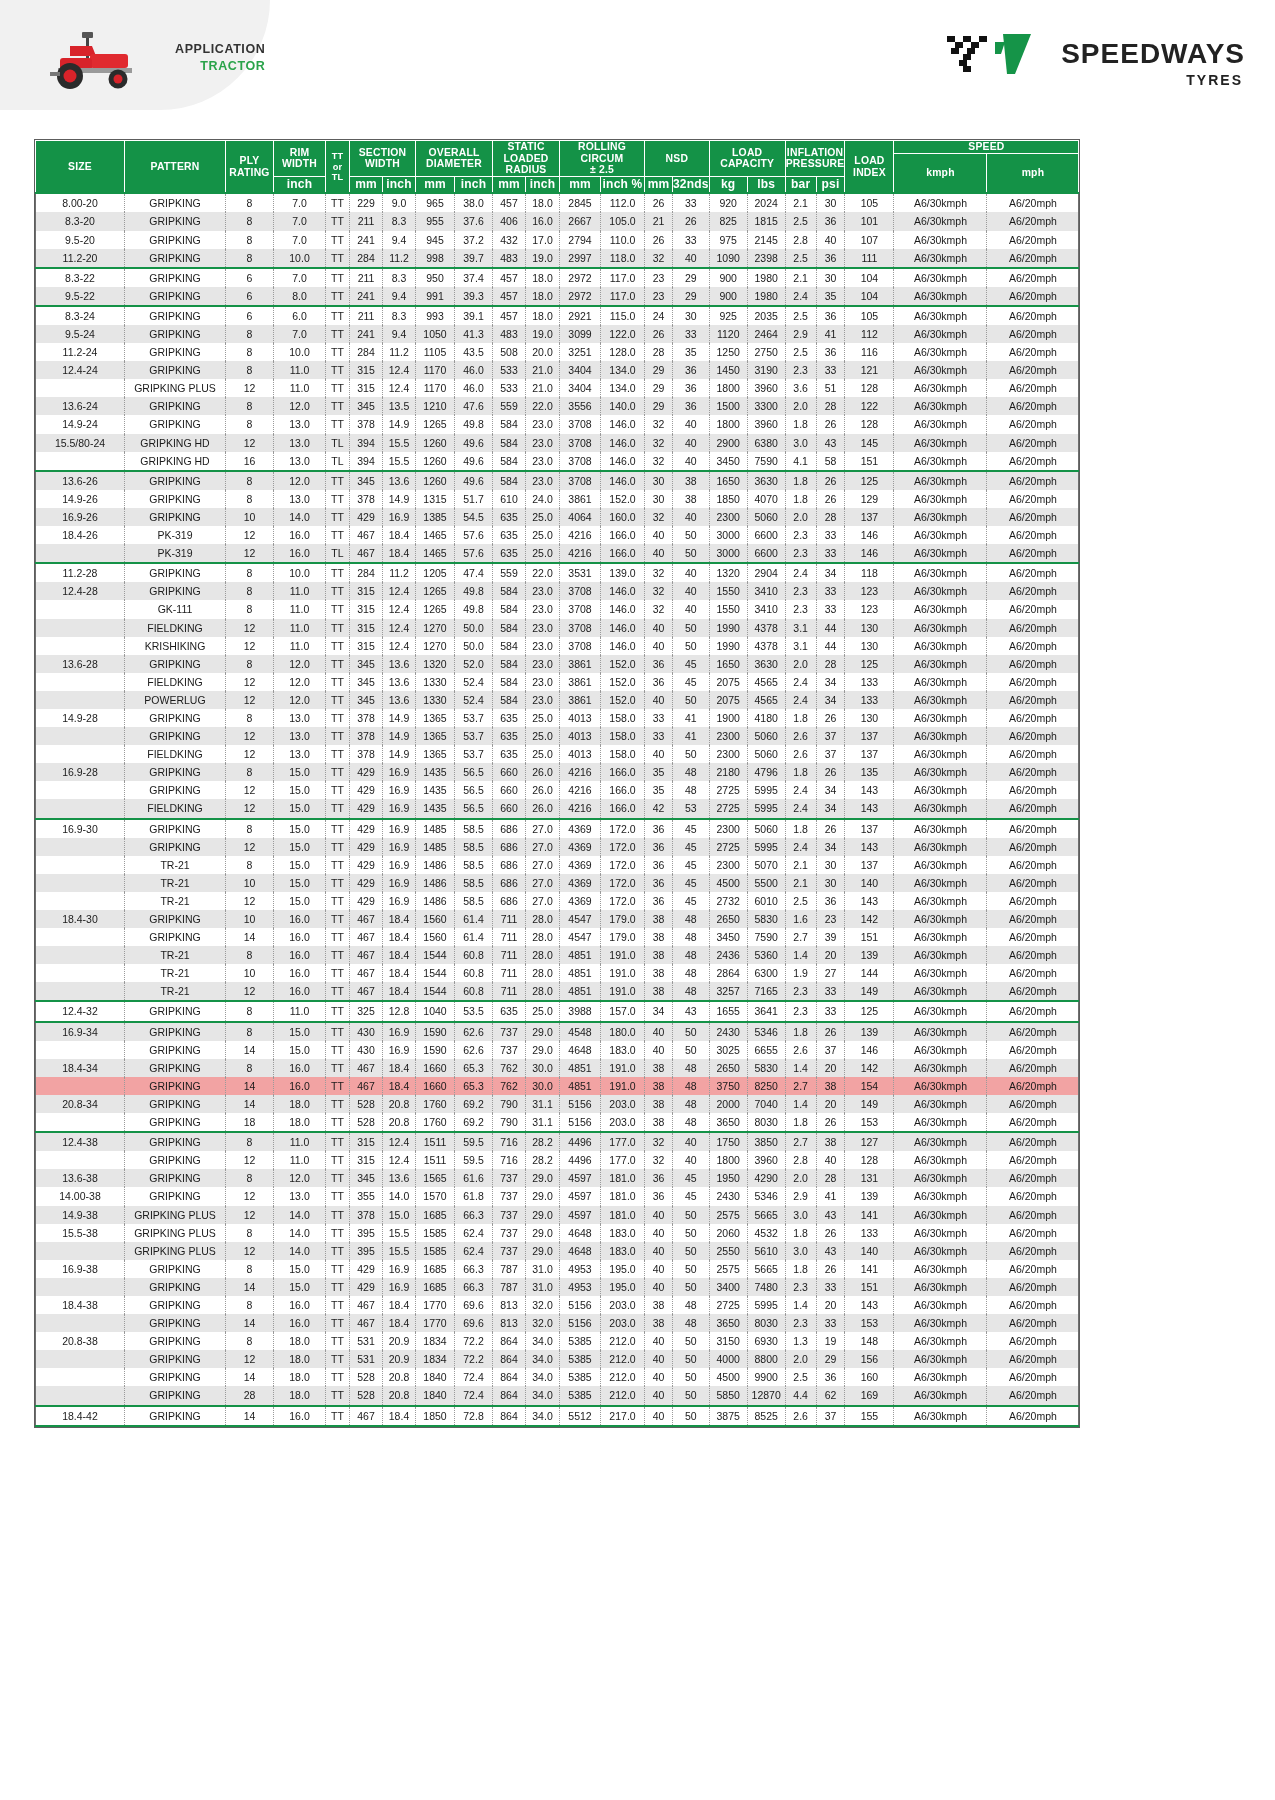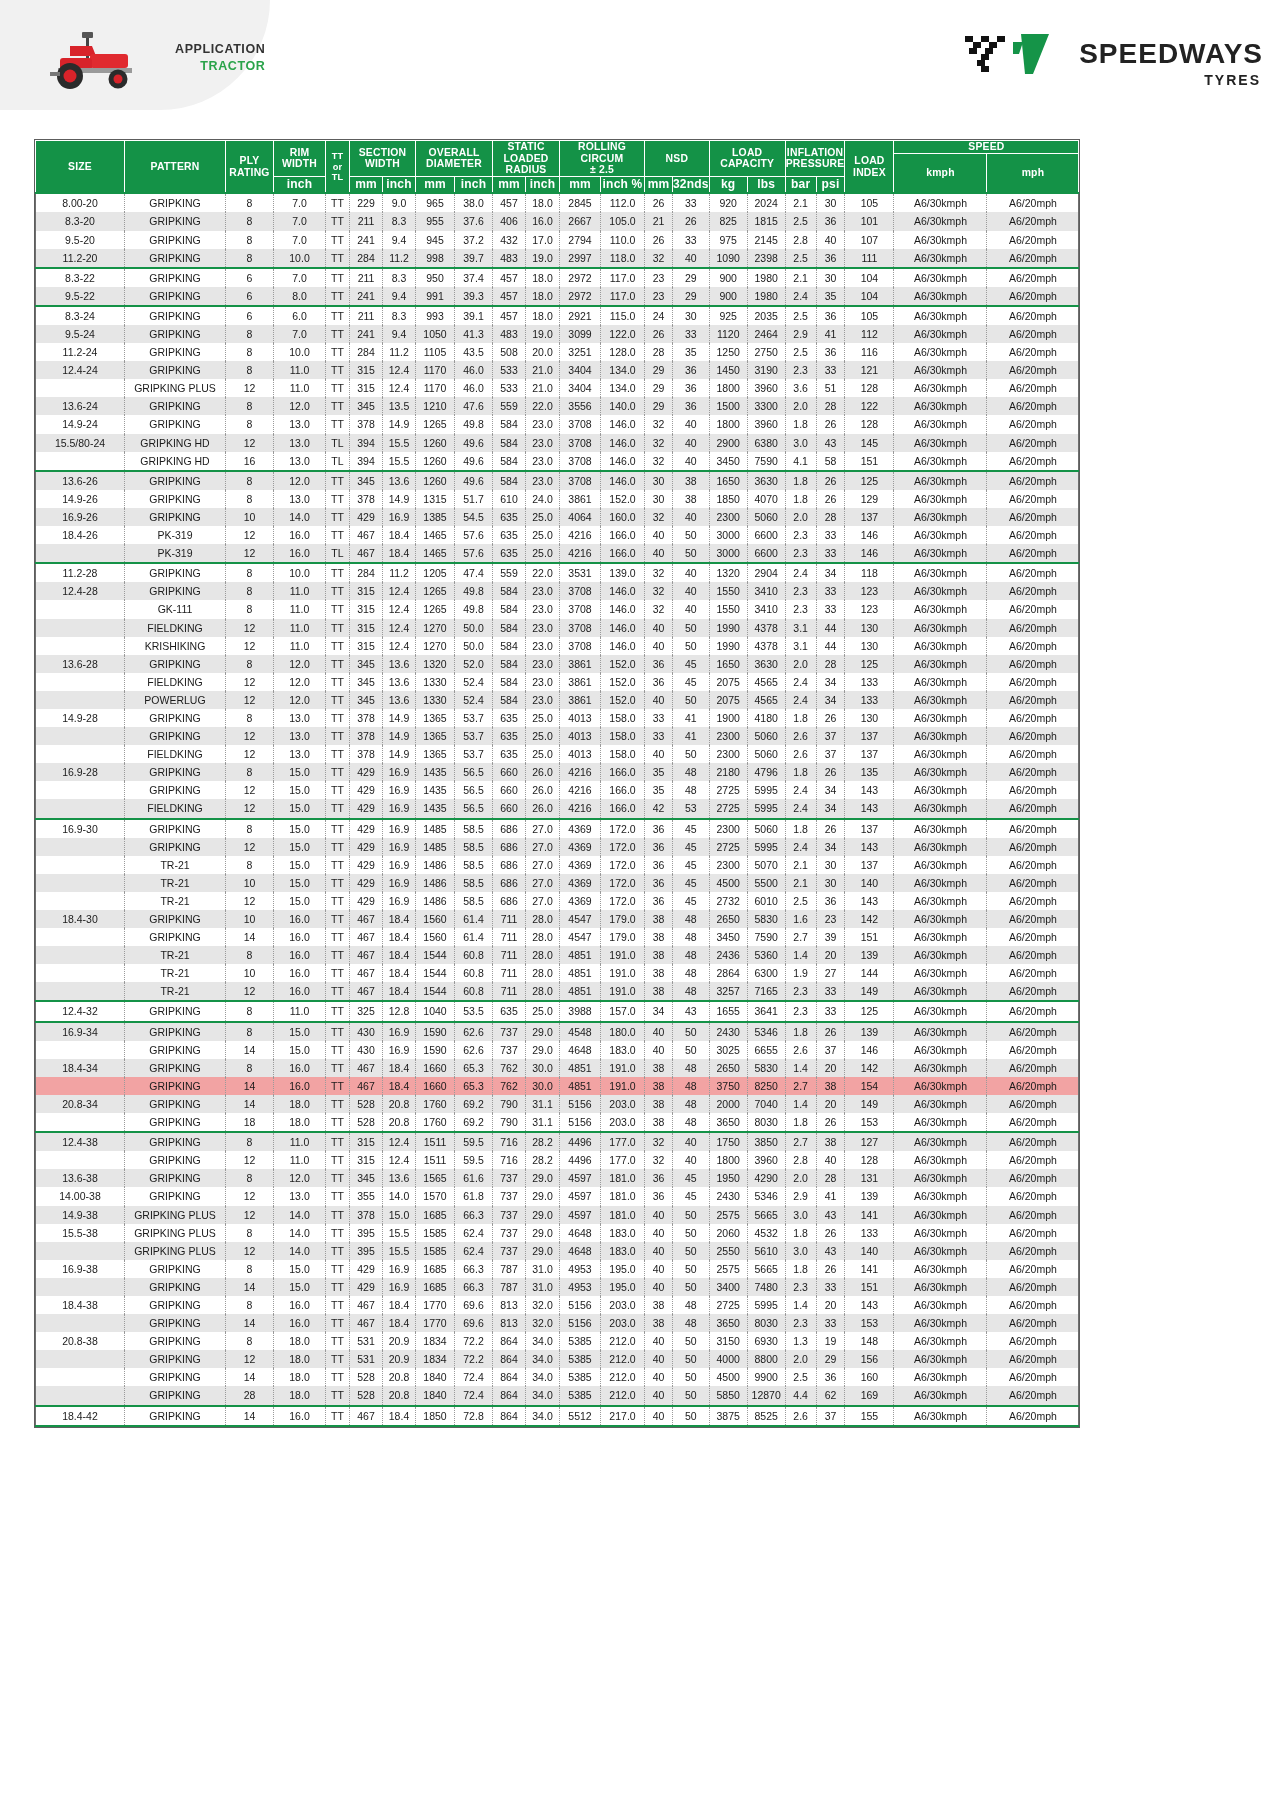--- a/index.html
+++ b/index.html
@@ -16,21 +16,21 @@
   .hdr { position:absolute; left:0; top:0; width:1275px; height:118px; }
   .hdr-blob {
     position:absolute; left:0; top:0; width:270px; height:110px;
     background:#f1f1f1;
     border-bottom-right-radius:110px;
   }
   .tractor { position:absolute; left:30px; top:30px; width:115px; height:62px; }
   .app-block { position:absolute; left:175px; top:42px; text-align:right; }
   .app-title { font-size:12.5px; font-weight:bold; color:#333; letter-spacing:.6px; }
   .app-sub { font-size:12.5px; font-weight:bold; color:#2aa34a; letter-spacing:.6px; margin-top:3px;}
-  .brand { position:absolute; right:12px; top:30px; width:300px; height:62px; }
+  .brand { position:absolute; right:30px; top:30px; width:300px; height:62px; }
   .brand-word { position:absolute; right:0; top:8px; font-size:28px; font-weight:bold; color:#222; letter-spacing:1px; font-family:"Liberation Sans", sans-serif;}
   .brand-sub  { position:absolute; right:2px; top:42px; font-size:14px; font-weight:bold; color:#222; letter-spacing:2px;}
   .flagbox { position:absolute; left:0; top:4px; width:95px; height:46px; }
 
   
   table.spec {
     position:absolute; left:34px; top:139px;
     border-collapse:collapse;
     font-size:10.6px;
     color:#1a1a1a;

